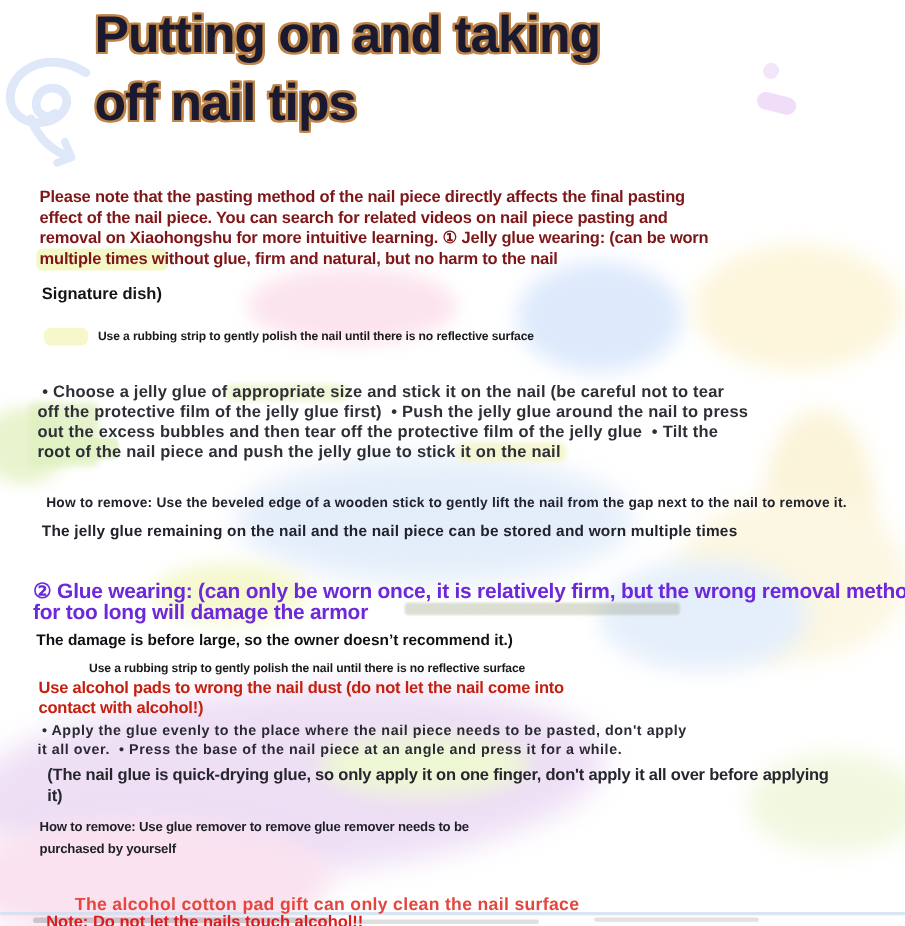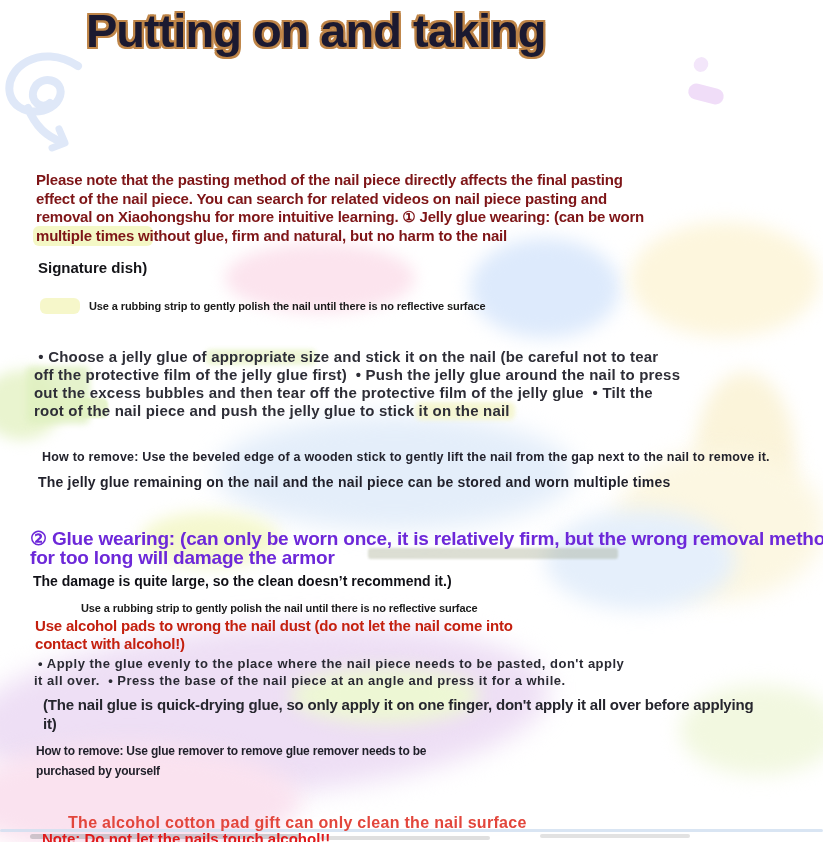--- a/index.html
+++ b/index.html
@@ -84,39 +84,39 @@
     <div class="hl" style="left:30px;top:398px;width:78px;height:20px;background:#e2f2c2;filter:blur(1px);opacity:.85;"></div>
     <div class="hl" style="left:415px;top:402px;width:100px;height:18px;background:#f4f5cb;filter:blur(2px);opacity:.85;"></div>
     <div class="streak" style="left:368px;top:548px;width:250px;height:11px;background:rgba(128,138,96,.28);filter:blur(1px);"></div>
 
     <div class="streak" style="left:0px;top:829px;width:823px;height:3px;background:#cfdff0;opacity:.8;"></div>
     <div class="streak" style="left:30px;top:834px;width:270px;height:5px;background:rgba(140,140,145,.4);"></div>
     <div class="streak" style="left:320px;top:836px;width:170px;height:4px;background:rgba(150,150,150,.3);"></div>
     <div class="streak" style="left:540px;top:834px;width:150px;height:4px;background:rgba(160,160,160,.3);"></div>
   </div>
 
-  <div class="txt title"><span>Putting on and taking</span><br></div>
+  <div class="txt title"><span>Putting on and taking</span><br><span>off nail tips</span></div>
 
   <div class="txt intro">Please note that the pasting method of the nail piece directly affects the final pasting
 effect of the nail piece. You can search for related videos on nail piece pasting and
 removal on Xiaohongshu for more intuitive learning. ① Jelly glue wearing: (can be worn
 multiple times without glue, firm and natural, but no harm to the nail</div>
 
   <div class="txt signature">Signature dish)</div>
   <div class="txt small-step small1">Use a rubbing strip to gently polish the nail until there is no reflective surface</div>
   <div class="txt bullets1"> • Choose a jelly glue of appropriate size and stick it on the nail (be careful not to tear
 off the protective film of the jelly glue first)  • Push the jelly glue around the nail to press
 out the excess bubbles and then tear off the protective film of the jelly glue  • Tilt the
 root of the nail piece and push the jelly glue to stick it on the nail</div>
   <div class="txt remove1">How to remove: Use the beveled edge of a wooden stick to gently lift the nail from the gap next to the nail to remove it.</div>
   <div class="txt store1">The jelly glue remaining on the nail and the nail piece can be stored and worn multiple times</div>
 
   <div class="txt heading2">② Glue wearing: (can only be worn once, it is relatively firm, but the wrong removal method or wearing it
 for too long will damage the armor</div>
-  <div class="txt damage">The damage is quite large, so the clean doesn’t recommend it.)</div>
+  <div class="txt damage">The damage is before large, so the owner doesn’t recommend it.)</div>
   <div class="txt small-step small2">Use a rubbing strip to gently polish the nail until there is no reflective surface</div>
   <div class="txt red2">Use alcohol pads to wrong the nail dust (do not let the nail come into
 contact with alcohol!)</div>
   <div class="txt bullets2"> • Apply the glue evenly to the place where the nail piece needs to be pasted, don't apply
 it all over.  • Press the base of the nail piece at an angle and press it for a while.</div>
   <div class="txt paren">(The nail glue is quick-drying glue, so only apply it on one finger, don't apply it all over before applying
 it)</div>
   <div class="txt remove2">How to remove: Use glue remover to remove glue remover needs to be
 purchased by yourself</div>
   <div class="txt alert1">Note: Do not let the nails touch alcohol!!</div>

